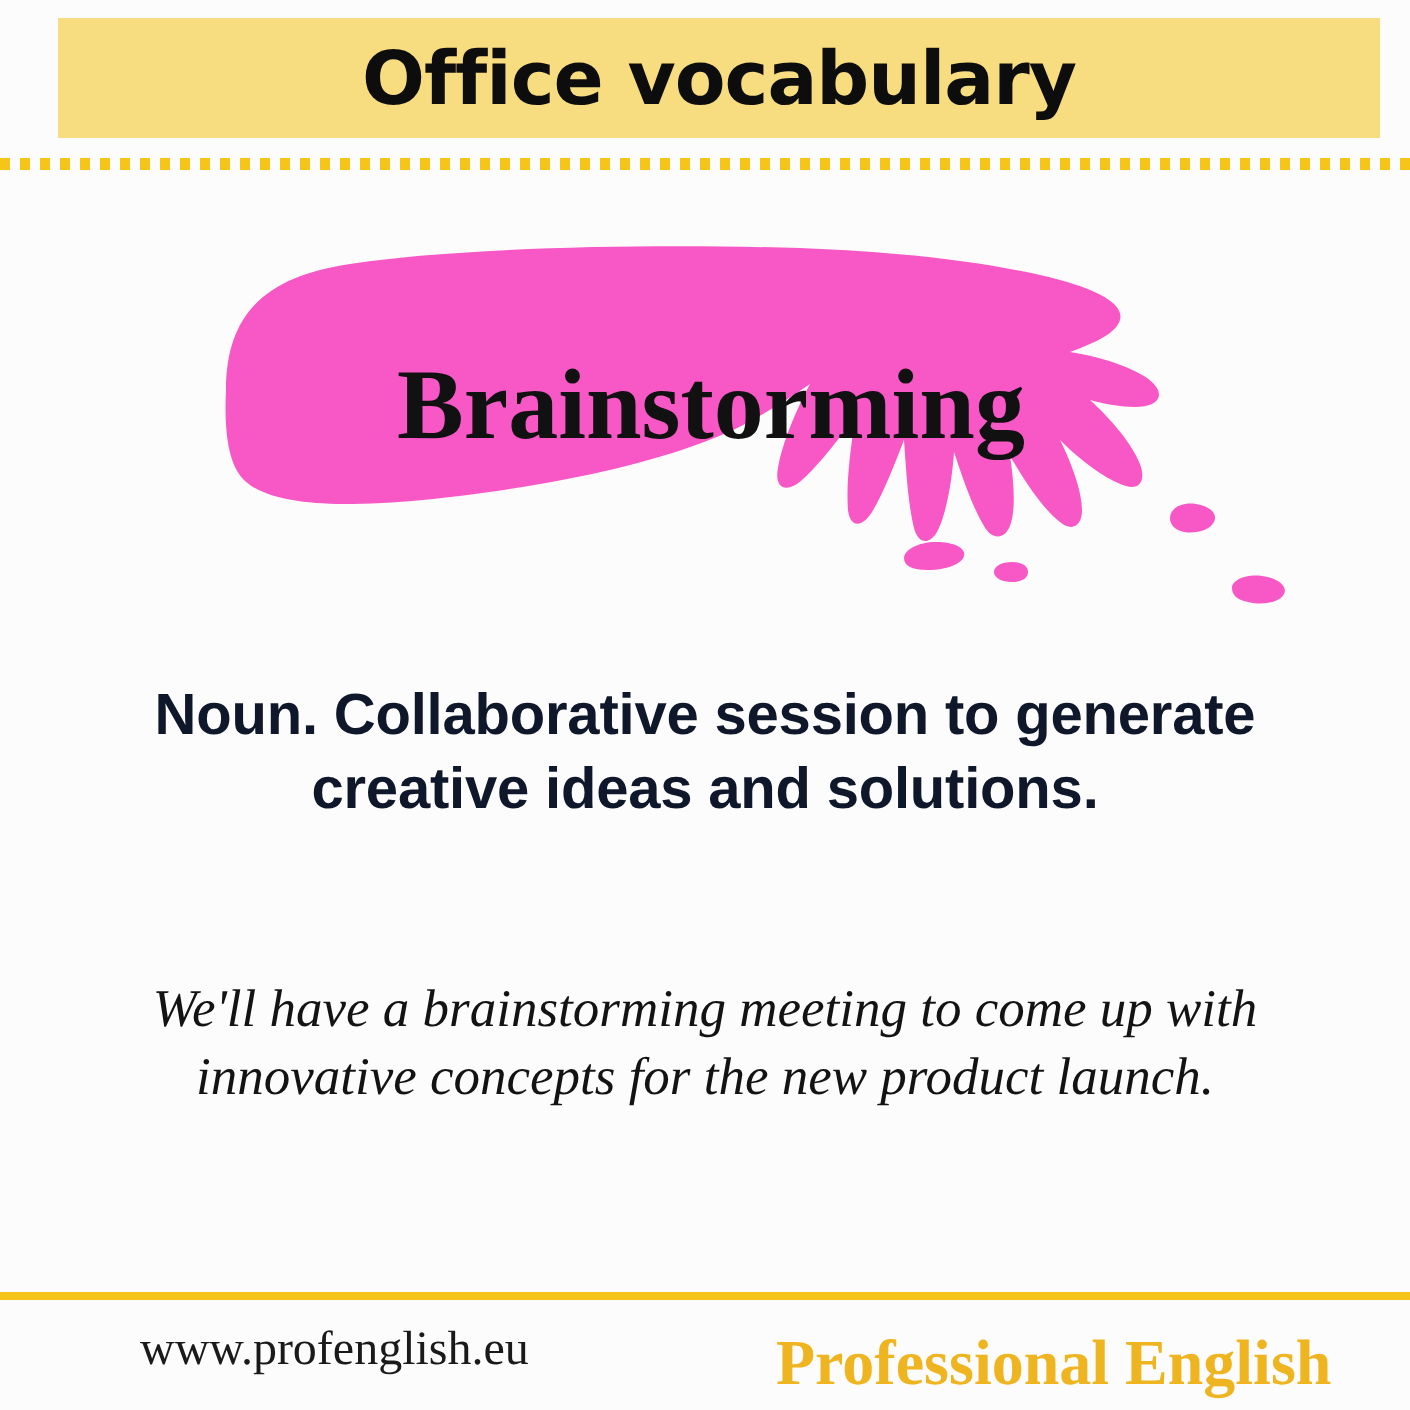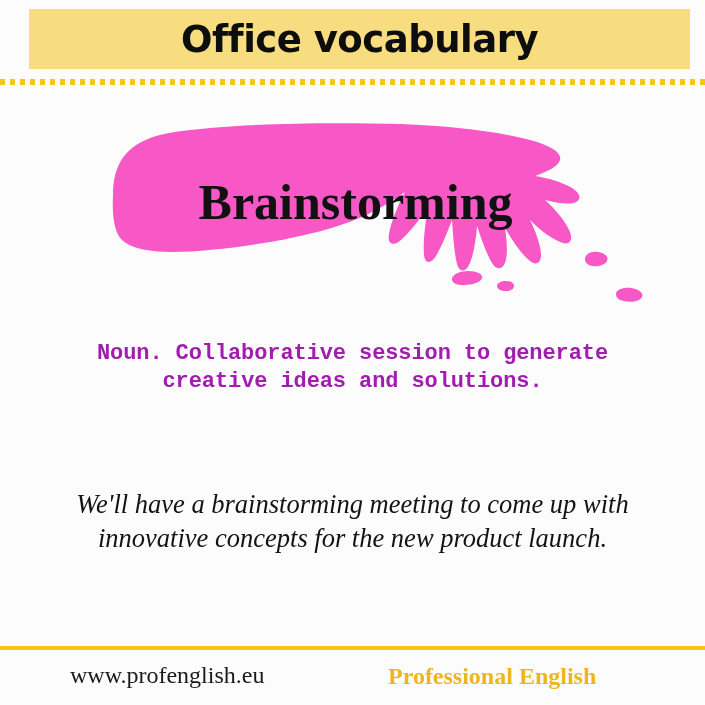--- a/index.html
+++ b/index.html
@@ -100,25 +100,25 @@
     margin-left: 46px;
   }
 
   
   .definition {
     position: absolute;
     left: 50px;
     top: 340px;
     width: 605px;
     text-align: center;
-    font-family: Liberation Mono, monospace;
-    font-weight: bold;
-    font-size: 22px;
+    font-family: Liberation Sans, sans-serif;
+    font-weight: bold;
+    font-size: 29px;
     line-height: 1.26;
-    color: #a21caf;
+    color: #0f172a;
     letter-spacing: -0.1px;
   }
 
   
   .example {
     position: absolute;
     left: 45px;
     top: 488px;
     width: 615px;
     text-align: center;
@@ -156,21 +156,21 @@
     font-size: 24px;
     font-weight: normal;
     color: #1a1a1a;
     white-space: nowrap;
   }
   .footer-brand {
     position: absolute;
     left: 388px;
     top: 7px;
     font-family: "Liberation Serif", serif;
-    font-size: 24px;
+    font-size: 32px;
     font-weight: bold;
     color: #efb521;
     white-space: nowrap;
   }
 </style>
 </head>
 <body>
 
 <div class="card">
 

